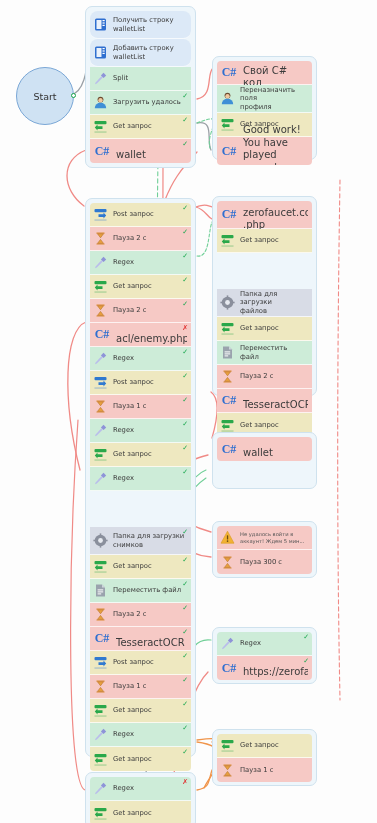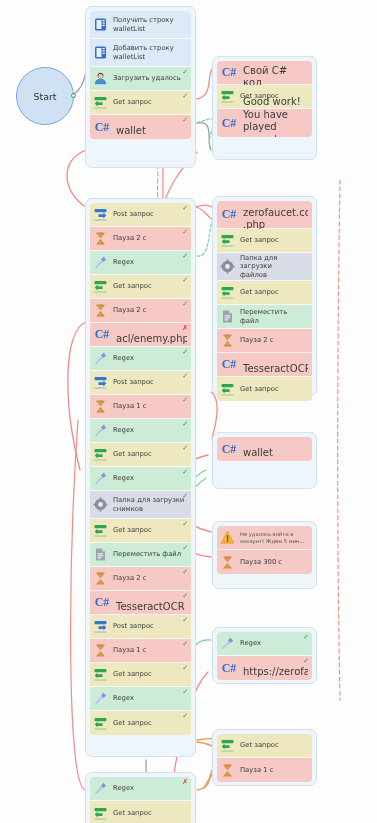--- a/index.html
+++ b/index.html
@@ -35,25 +35,25 @@
   .row.tall{height:28px;}
   .row:last-child{border-bottom:none;}
   .row .label{
     font-size:6.8px;color:#3b3b3b;line-height:1.25;
     white-space:pre-line;overflow:hidden;
   }
   .row.csharp .label{font-size:10px;margin-top:9px;}
   .row.tiny .label{font-size:5.2px;color:#555;}
 
   
-  .c-blue{background:#dce9f7;}
+  .c-blue{background:#dce9f7;border-radius:8px;}
   .c-green{background:#cdecd8;}
   .c-yellow{background:#eee8c0;}
   .c-red{background:#f6c9c5;}
-  .c-grey{background:#d8dce6;}
+  .c-grey{background:#d8dce6;margin-top:36px;}
 
   
   .ic{width:15px;height:15px;flex:0 0 15px;position:relative;}
   .ic svg{display:block;width:15px;height:15px;}
   .ic-cs{
     width:18px;flex:0 0 18px;color:#2f6fd0;font-weight:700;
     font-size:12px;text-align:center;line-height:15px;
     font-family:"Liberation Serif","DejaVu Serif",serif;
   }
 
@@ -136,20 +136,29 @@
                 <rect x="9.5" y="5.4" width="2.2" height="1.2" fill="#fff"></rect>
                 <rect x="9.5" y="7.8" width="2.2" height="1.2" fill="#fff"></rect>
               </svg>
             </span>
             <span class="label">Добавить строку
 walletList</span>
           </div>
           <div class="row c-green">
             <span class="ic">
               <svg viewBox="0 0 15 15">
+                <path d="M10.5 1.8 L13.2 4.5 L10.6 7.1 L7.9 4.4 Z" fill="#8e93d8"></path>
+                <path d="M8.4 5.2 L9.8 6.6 L3.8 12.6 L2 13.2 L2.6 11.4 Z" fill="#b9bdeb"></path>
+              </svg>
+            </span>
+            <span class="label">Split</span>
+          </div>
+          <div class="row c-green">
+            <span class="ic">
+              <svg viewBox="0 0 15 15">
                 <circle cx="7.5" cy="4.6" r="2.9" fill="#6b4a2f"></circle>
                 <path d="M1.8 13.2 a5.7 5.7 0 0 1 11.4 0 z" fill="#3f8fd6"></path>
                 <circle cx="7.5" cy="5.2" r="2.2" fill="#f0c9a0"></circle>
               </svg>
             </span>
             <span class="label">Загрузить удалось</span>
             <span class="mark ok">✓</span>
           </div>
           <div class="row c-yellow">
             <span class="ic">
@@ -167,20 +176,31 @@
             <span class="label">wallet</span>
             <span class="mark ok">✓</span>
           </div>
         </div>
       </div>
       <div class="card" style="left: 212px; top: 56px; width: 105px; height: 104px;">
         <div class="rows">
           <div class="row c-red csharp">
             <span class="ic ic-cs">C#</span>
             <span class="label">Свой C# код</span>
+          </div>
+          <div class="row c-green tall">
+            <span class="ic">
+              <svg viewBox="0 0 15 15">
+                <circle cx="7.5" cy="4.6" r="2.9" fill="#6b4a2f"></circle>
+                <path d="M1.8 13.2 a5.7 5.7 0 0 1 11.4 0 z" fill="#3f8fd6"></path>
+                <circle cx="7.5" cy="5.2" r="2.2" fill="#f0c9a0"></circle>
+              </svg>
+            </span>
+            <span class="label">Переназначить поля
+профиля</span>
           </div>
           <div class="row c-yellow">
             <span class="ic">
               <svg viewBox="0 0 15 15">
                 <rect x="1.5" y="2" width="12" height="3.2" rx="1" fill="#2aa84a"></rect>
                 <path d="M9.5 7.2 L4.5 7.2 L4.5 5.6 L1.8 8.6 L4.5 11.6 L4.5 10 L9.5 10 Z" fill="#2aa84a"></path>
                 <rect x="1.5" y="12.4" width="12" height="1.3" fill="#2aa84a" opacity=".35"></rect>
               </svg>
             </span>
             <span class="label">Get запрос</span>
@@ -517,21 +537,21 @@
         </div>
       </div>
       <div class="card" style="left: 212px; top: 432px; width: 105px; height: 57px;">
         <div class="rows">
           <div class="row c-red csharp">
             <span class="ic ic-cs">C#</span>
             <span class="label">wallet</span>
           </div>
         </div>
       </div>
-      <div class="card" style="left: 212px; top: 521px; width: 105px; height: 68px;">
+      <div class="card" style="left: 212px; top: 521px; width: 105px; height: 57px;">
         <div class="rows">
           <div class="row c-red tiny">
             <span class="ic">
               <svg viewBox="0 0 15 15">
                 <path d="M7.5 1.2 L14 13.2 H1 Z" fill="#f2b233" stroke="#d79a1c" stroke-width=".6" stroke-linejoin="round"></path>
                 <rect x="6.9" y="5.2" width="1.3" height="4.4" rx=".5" fill="#6b4a10"></rect>
                 <circle cx="7.55" cy="11.1" r=".85" fill="#6b4a10"></circle>
               </svg>
             </span>
             <span class="label">Не удалось войти в

